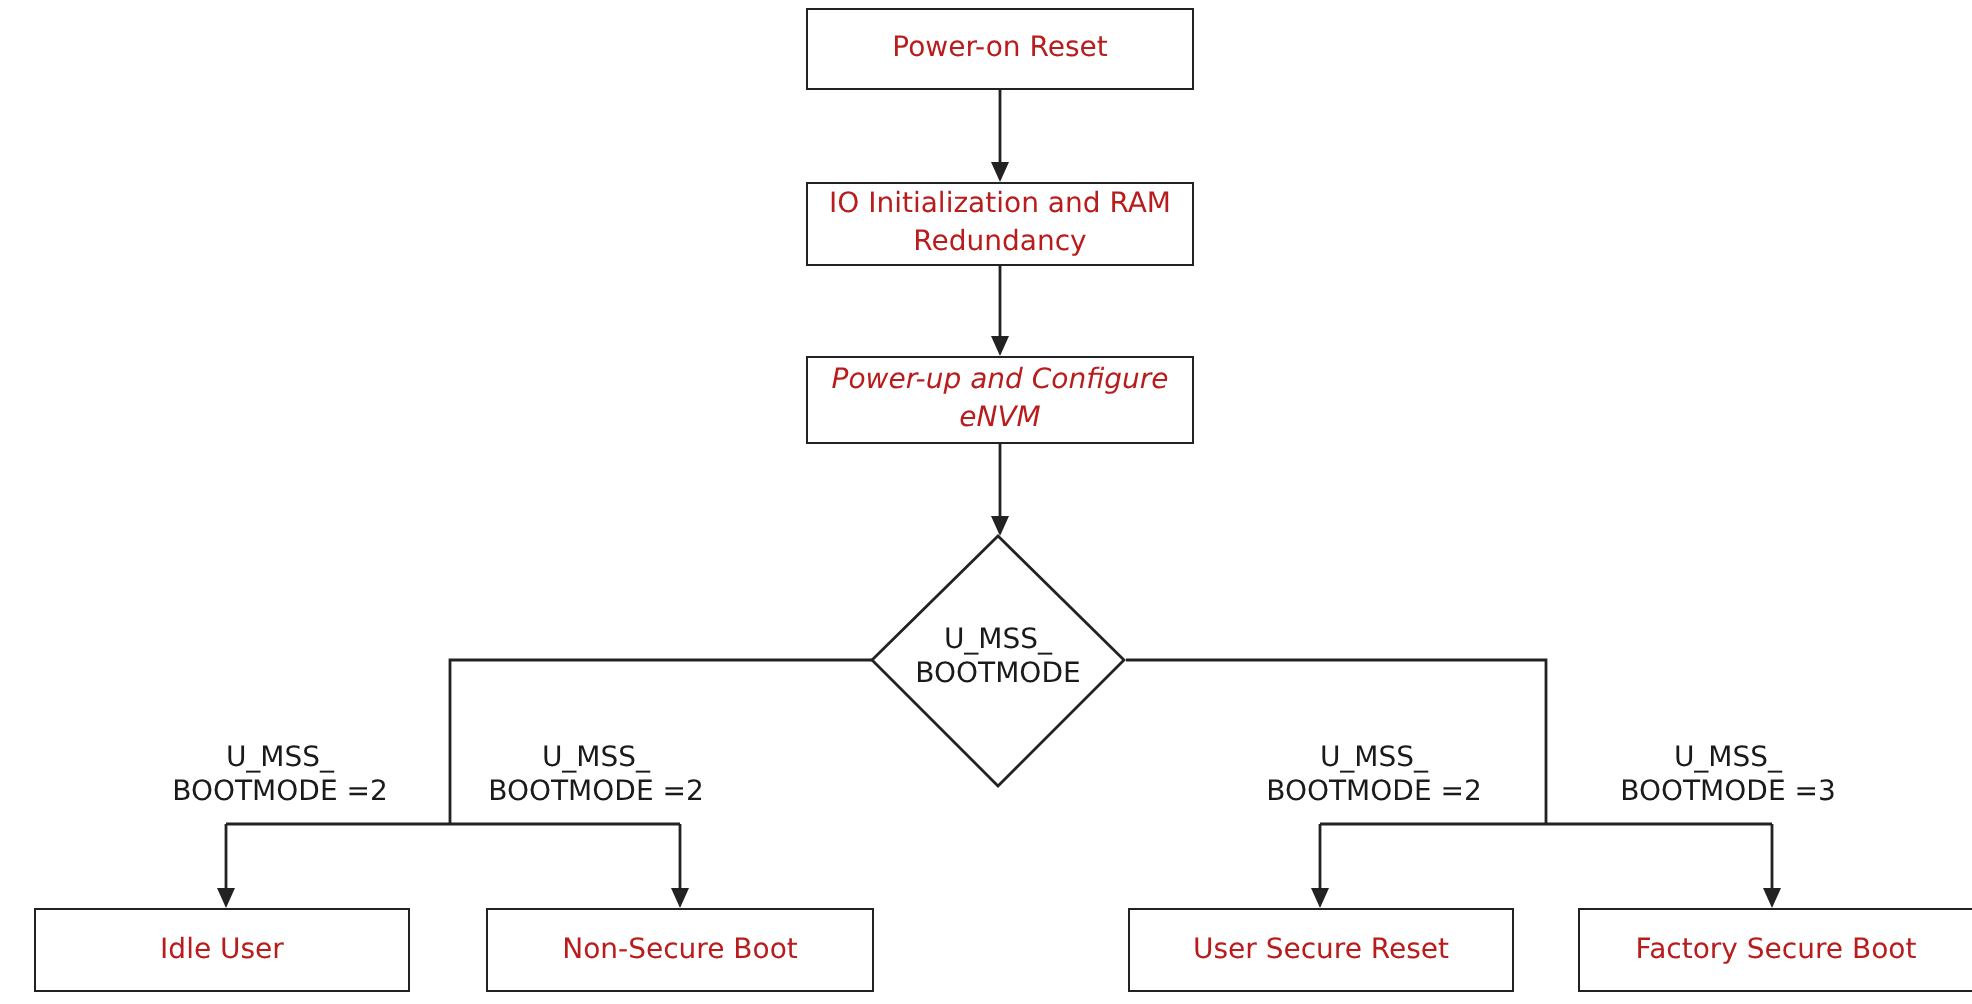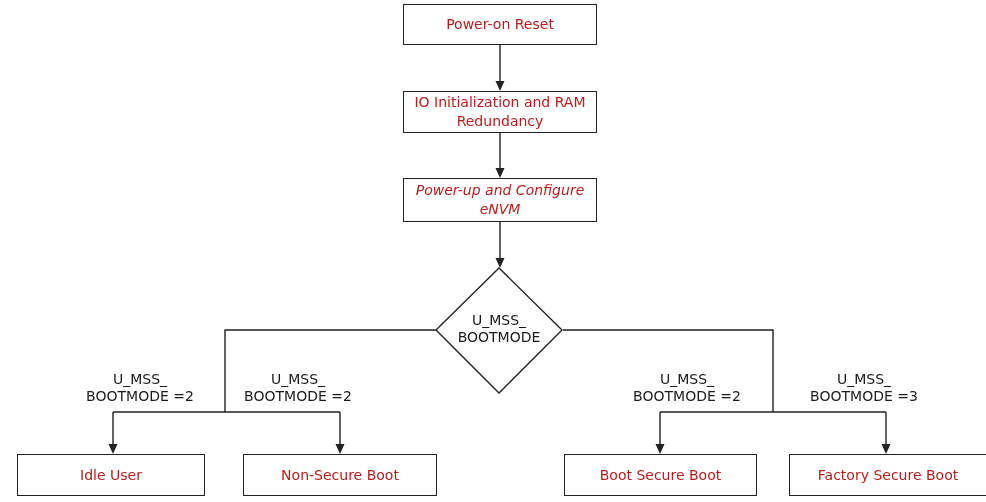--- a/index.html
+++ b/index.html
@@ -125,17 +125,17 @@
 
   <div class="branch-label bl-3">
     <div>U_MSS_</div>
     <div>BOOTMODE =3</div>
   </div>
 
   <div class="node n-idle">Idle User</div>
 
   <div class="node n-nonsecure">Non-Secure Boot</div>
 
-  <div class="node n-usersecure">Boot Secure Boot</div>
+  <div class="node n-usersecure">User Secure Reset</div>
 
   <div class="node n-factory">Factory Secure Boot</div>
 
 </div>
 
 </body></html>

